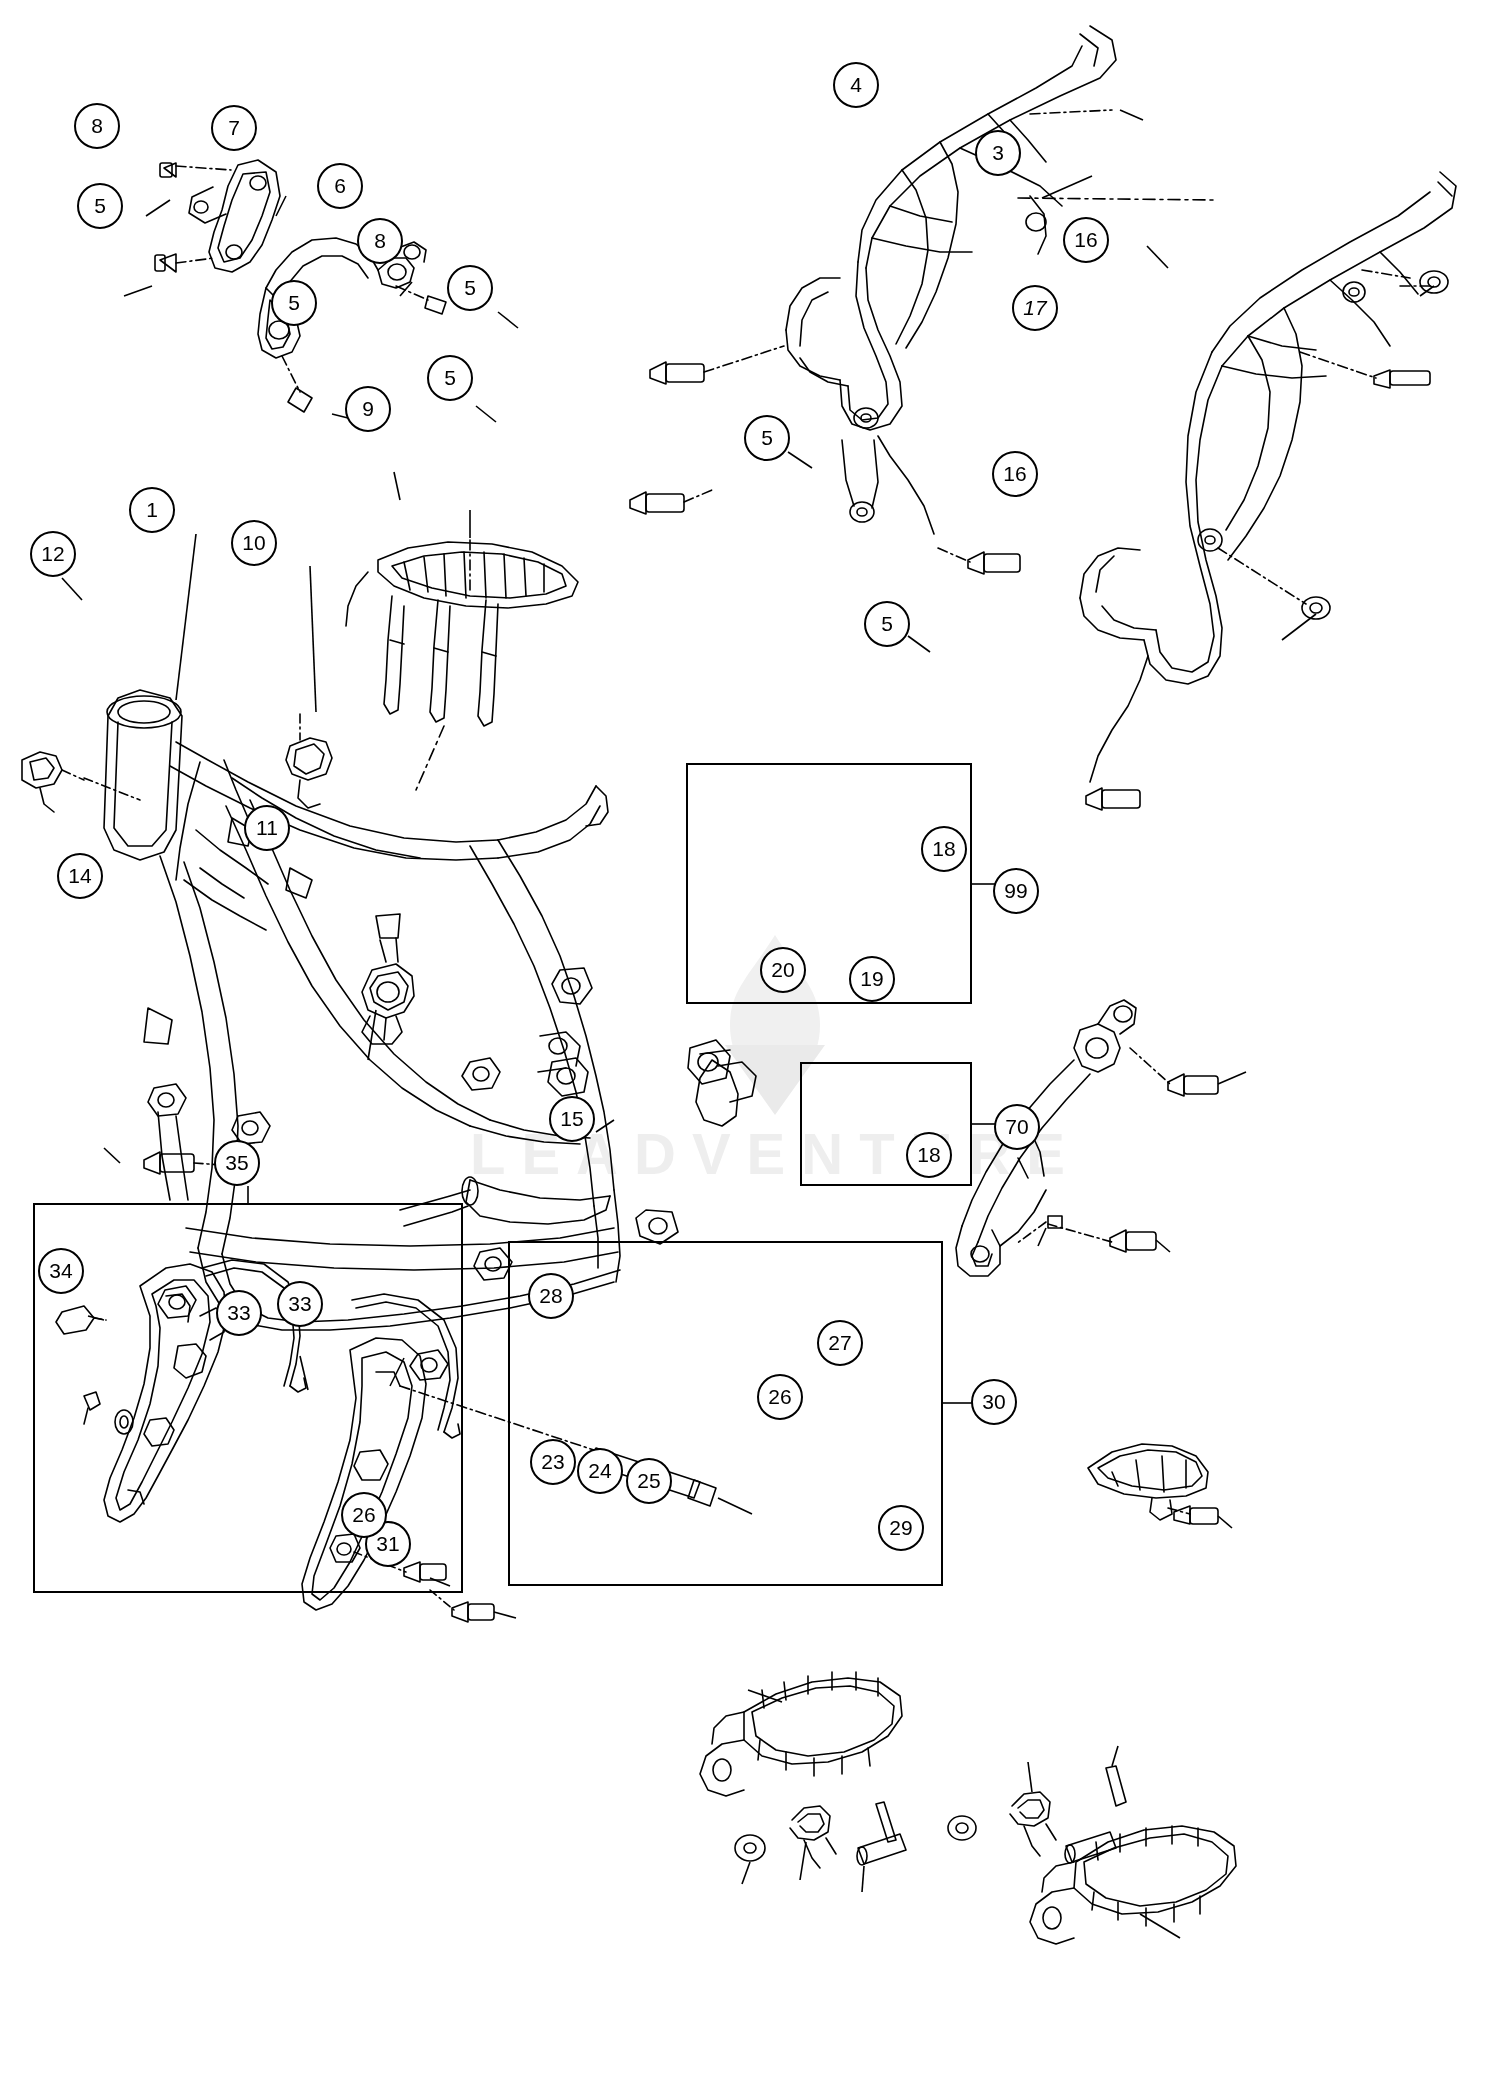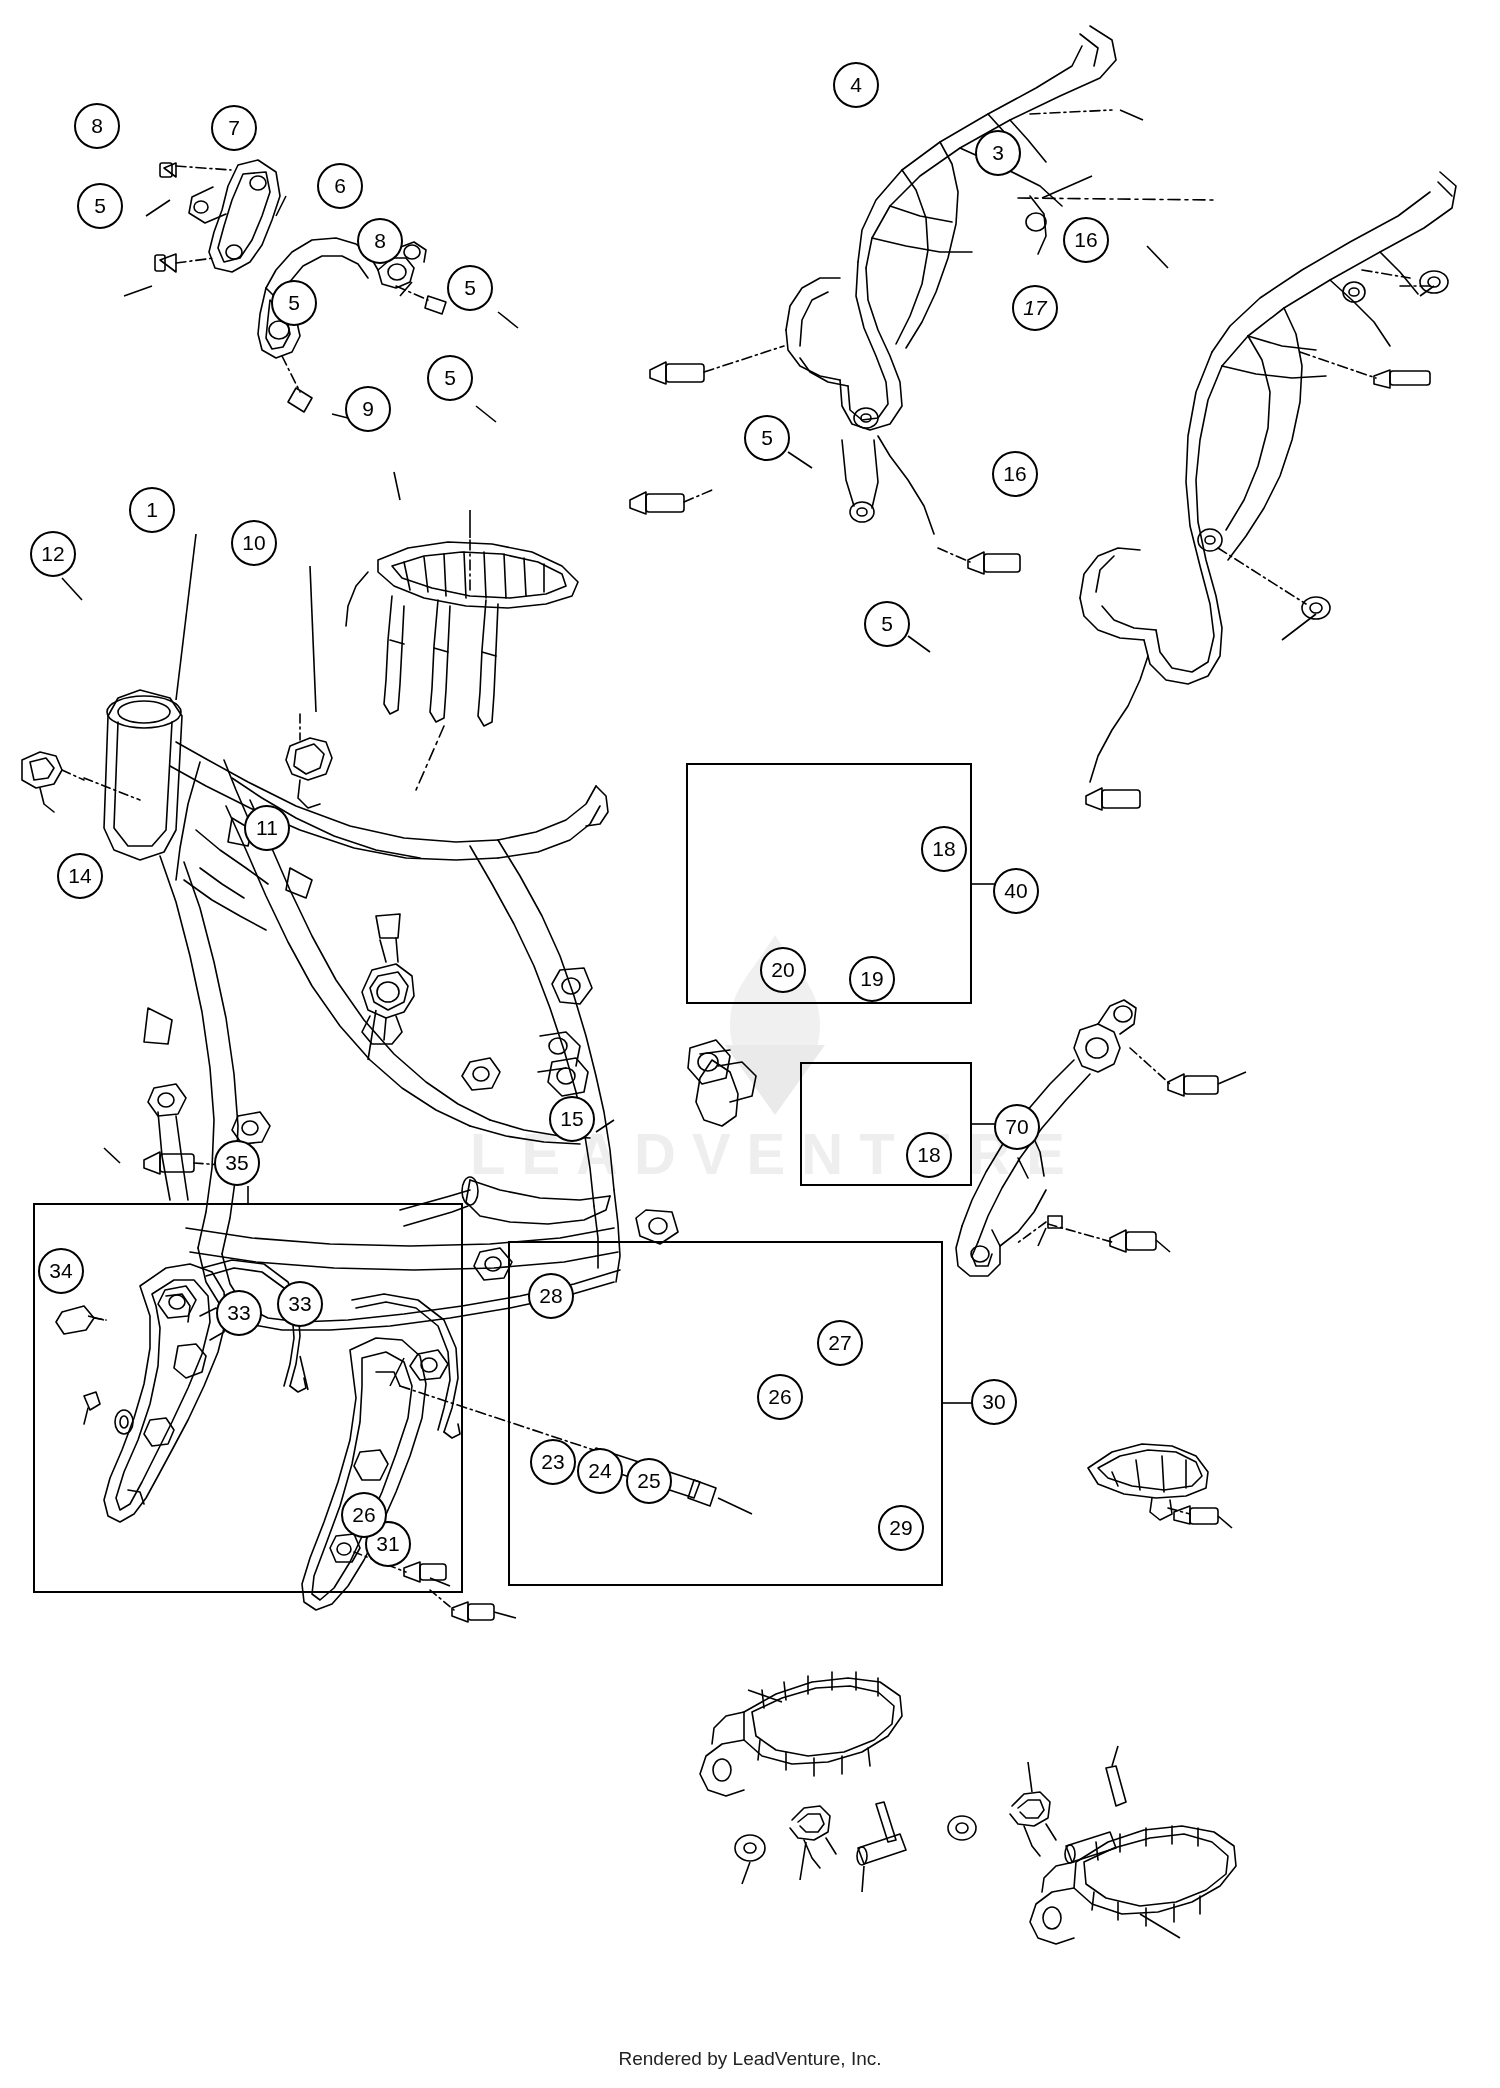--- a/index.html
+++ b/index.html
@@ -519,16 +519,15 @@
   <div class="callout" style="left:528px; top:1273px;">28</div>
   <div class="callout" style="left:878px; top:1505px;">29</div>
   <div class="callout" style="left:971px; top:1379px;">30</div>
   <div class="callout" style="left:365px; top:1521px;">31</div>
   <div class="callout" style="left:341px; top:1492px;">26</div>
   <div class="callout" style="left:216px; top:1290px;">33</div>
   <div class="callout" style="left:277px; top:1281px;">33</div>
   <div class="callout" style="left:38px; top:1248px;">34</div>
   <div class="callout" style="left:214px; top:1140px;">35</div>
   <div class="callout" style="left:994px; top:1104px;">70</div>
-  <div class="callout" style="left:993px; top:868px;">40</div>
-
-  <div class="footer">Rendered by LeadVenture, Inc.</div>
+  <div class="callout" style="left:993px; top:868px;">99</div>
+
 </div>
 
 </body></html>

